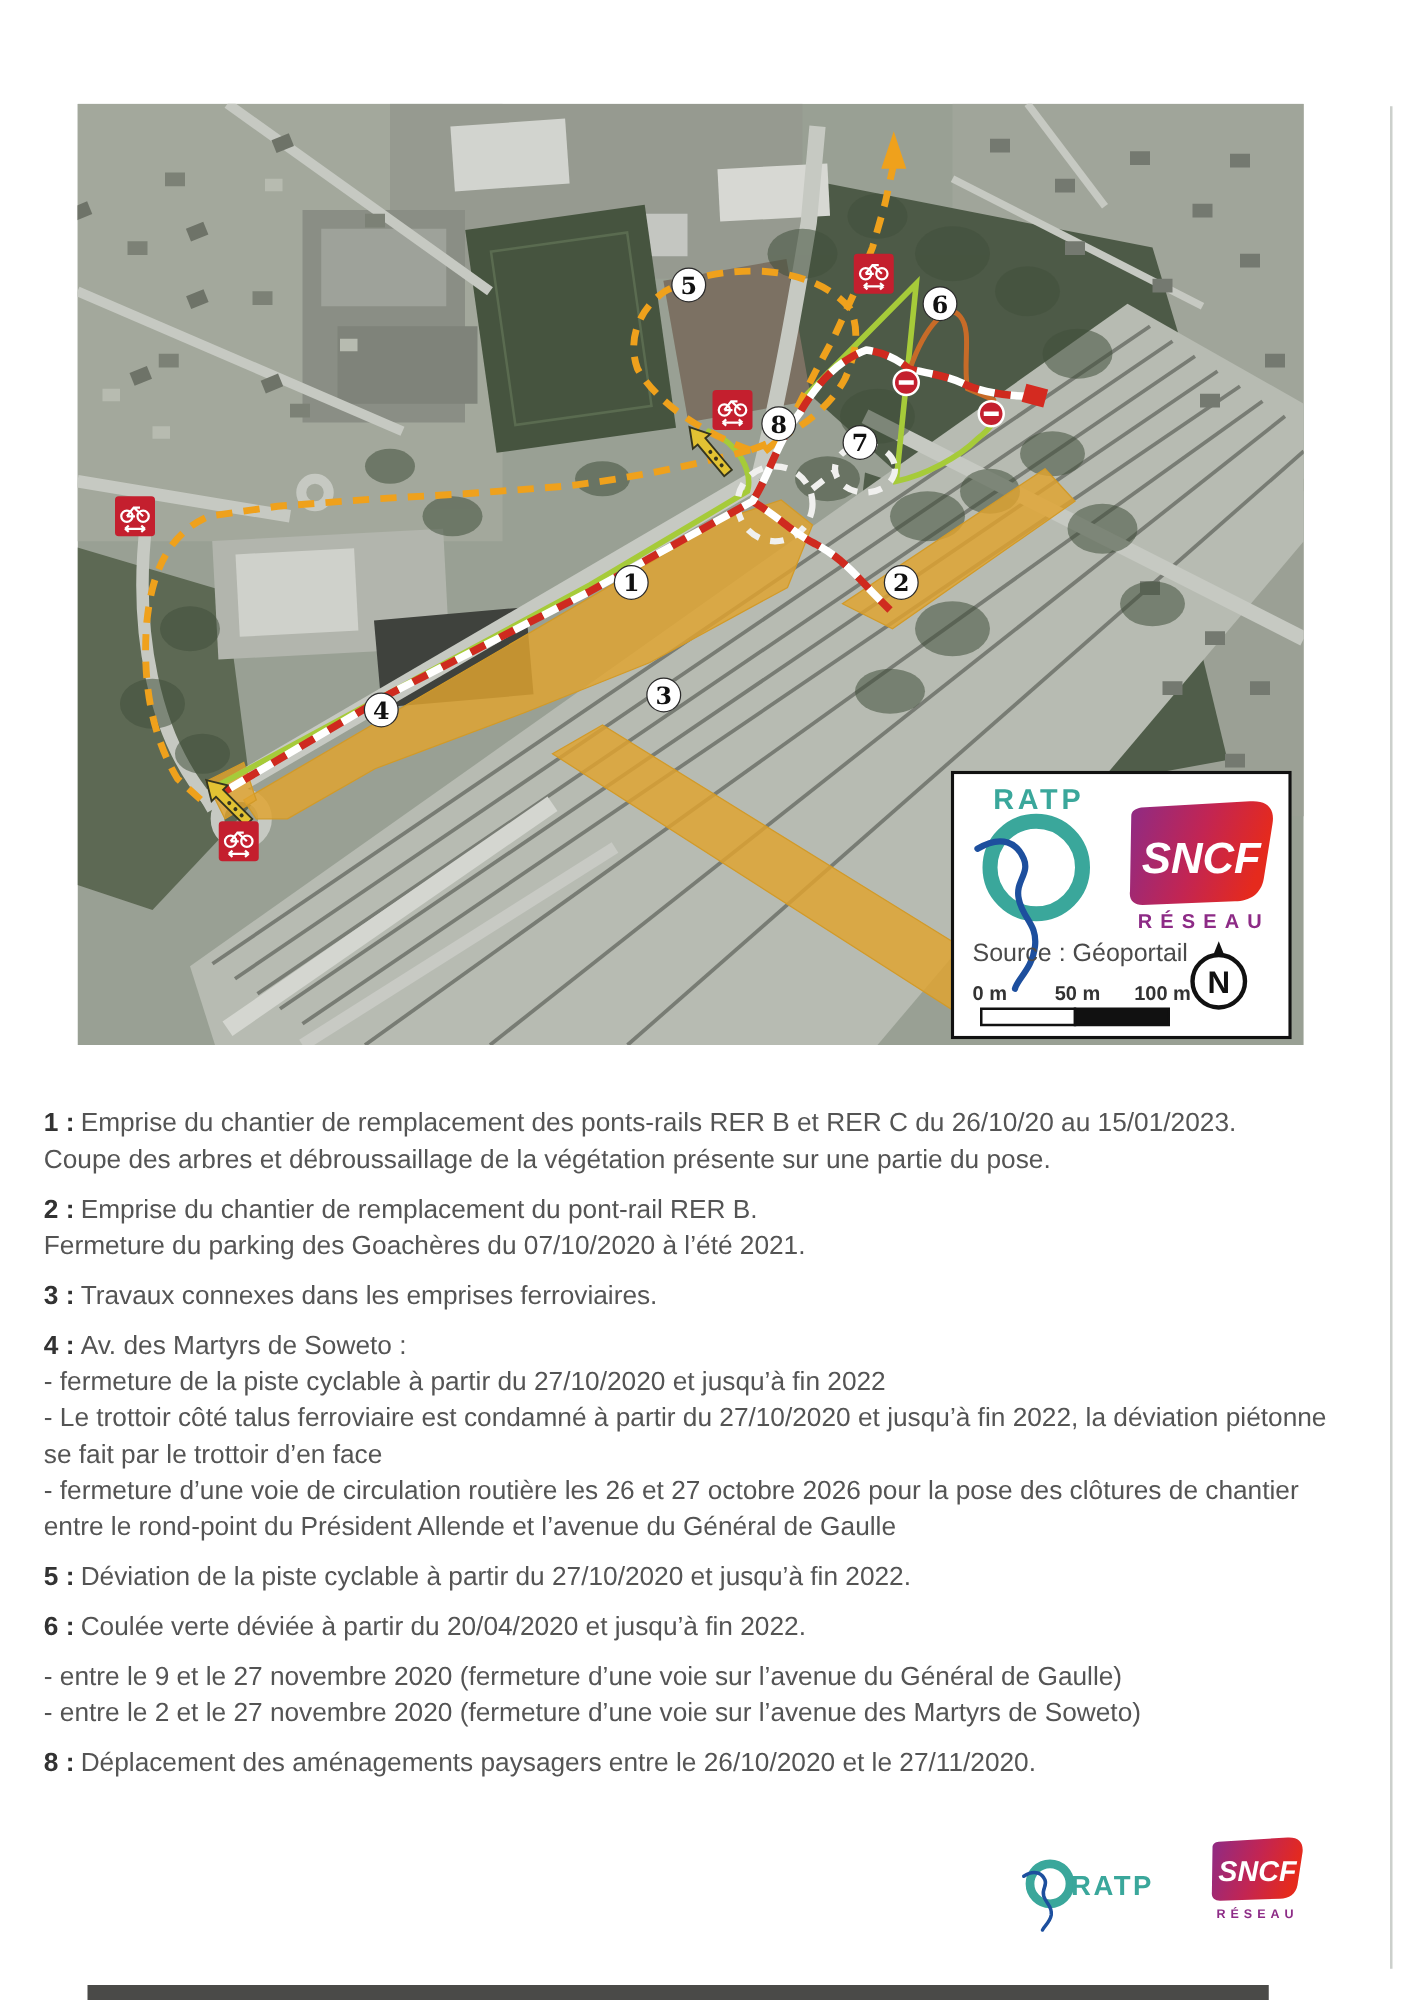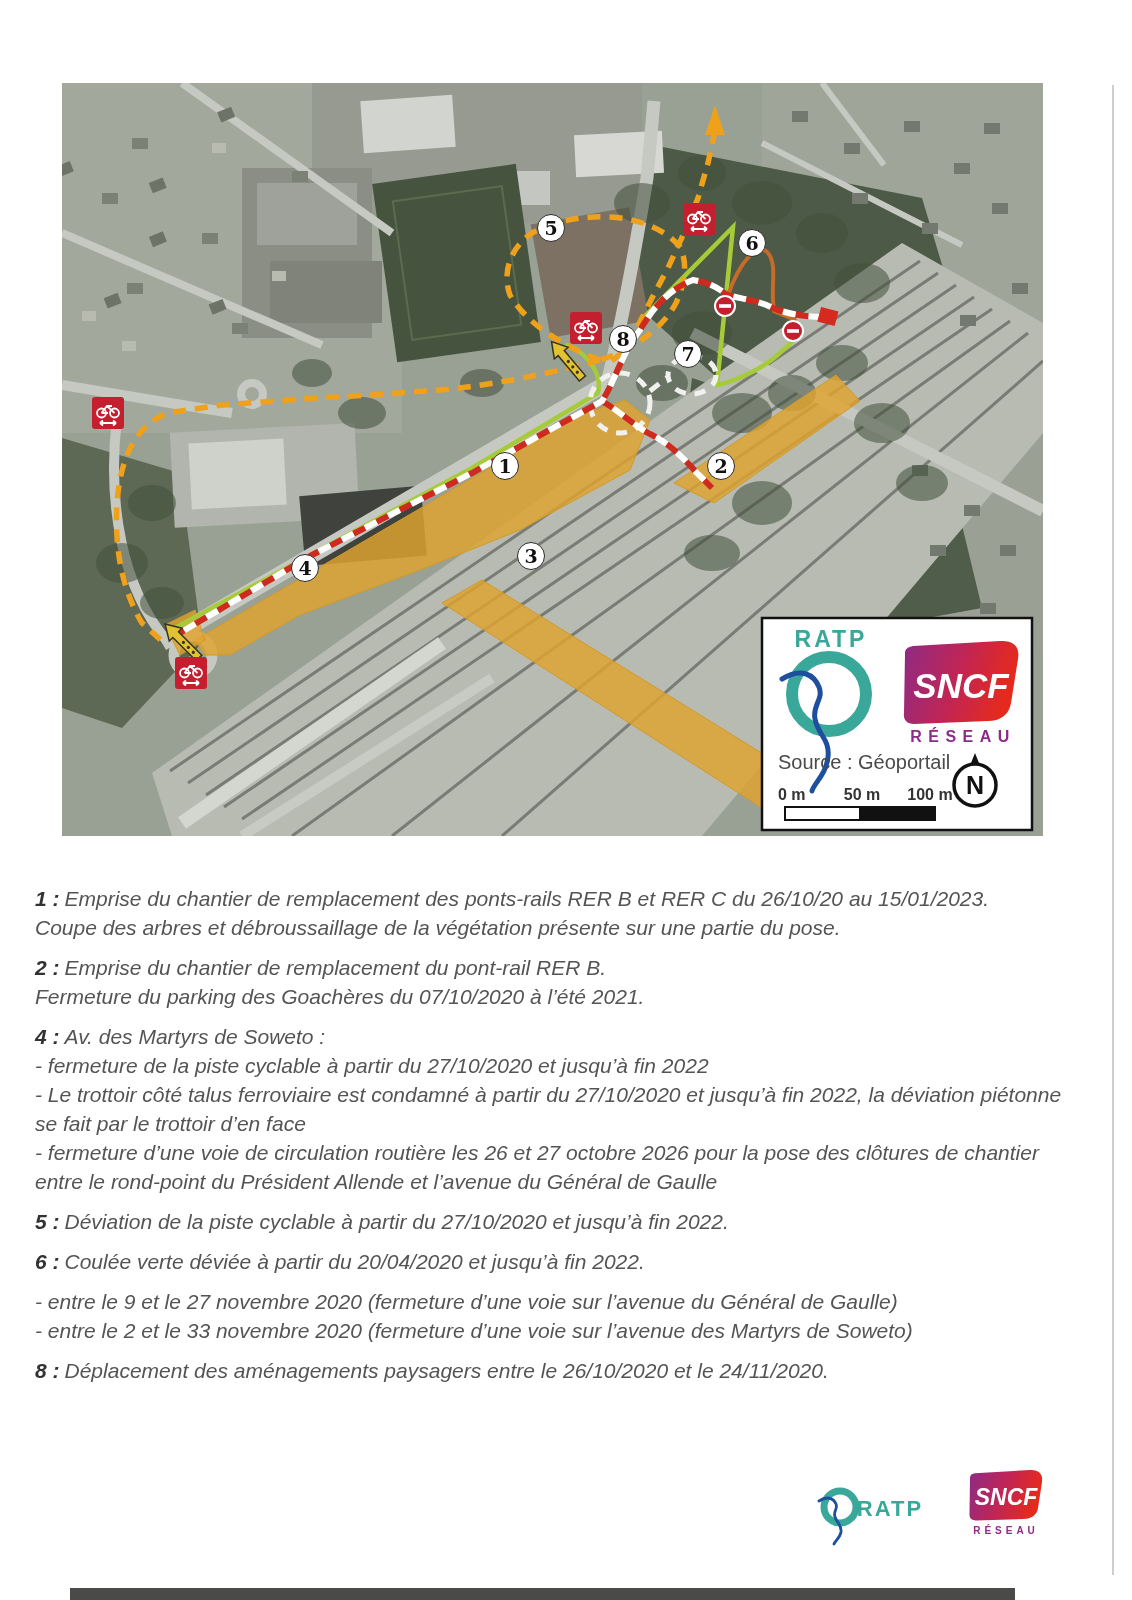--- a/index.html
+++ b/index.html
@@ -1,20 +1,20 @@
 <!DOCTYPE html>
 <html><head>
 <meta charset="utf-8">
 <style>
   html,body{margin:0;padding:0;background:#ffffff;}
   .page{position:relative;width:1132px;height:1600px;background:#ffffff;overflow:hidden;
         font-family:"Liberation Sans",sans-serif;}
   .map-wrap{position:absolute;left:62px;top:83px;width:981px;height:753px;}
   .map-wrap svg{display:block;}
-  .sections{position:absolute;left:35px;top:884px;width:1085px;font-size:21px;color:#545454;font-style:italic;}
+  .sections{position:absolute;left:35px;top:884px;width:1085px;font-size:21px;color:#545454;}
   .sec{margin:0 0 11px 0;}
   .ln{line-height:29px;white-space:nowrap;}
   .ln b{color:#323232;font-weight:700;margin-right:5px;}
   .footer-logos{position:absolute;left:790px;top:1455px;width:280px;height:95px;}
   .scan-edge{position:absolute;left:1112px;top:85px;width:2px;height:1490px;background:#ccd0cc;}
   .scan-bottom{position:absolute;left:70px;top:1588px;width:945px;height:12px;background:#4a4a48;}
 </style>
 </head>
 <body>
 
@@ -327,39 +327,42 @@
   <div class="sections">
     <div class="sec">
       <div class="ln"><b>1 :</b><span>Emprise du chantier de remplacement des ponts-rails RER B et RER C du 26/10/20 au 15/01/2023.</span></div>
       <div class="ln"><span>Coupe des arbres et débroussaillage de la végétation présente sur une partie du pose.</span></div>
     </div>
     <div class="sec">
       <div class="ln"><b>2 :</b><span>Emprise du chantier de remplacement du pont-rail RER B.</span></div>
       <div class="ln"><span>Fermeture du parking des Goachères du 07/10/2020 à l’été 2021.</span></div>
     </div>
     <div class="sec">
+      <div class="ln"><b>3 :</b><span>Travaux connexes dans les emprises ferroviaires.</span></div>
+    </div>
+    <div class="sec">
       <div class="ln"><b>4 :</b><span>Av. des Martyrs de Soweto :</span></div>
       <div class="ln"><span>- fermeture de la piste cyclable à partir du 27/10/2020 et jusqu’à fin 2022</span></div>
       <div class="ln"><span>- Le trottoir côté talus ferroviaire est condamné à partir du 27/10/2020 et jusqu’à fin 2022, la déviation piétonne</span></div>
       <div class="ln"><span>se fait par le trottoir d’en face</span></div>
       <div class="ln"><span>- fermeture d’une voie de circulation routière les 26 et 27 octobre 2026 pour la pose des clôtures de chantier</span></div>
       <div class="ln"><span>entre le rond-point du Président Allende et l’avenue du Général de Gaulle</span></div>
     </div>
     <div class="sec">
       <div class="ln"><b>5 :</b><span>Déviation de la piste cyclable à partir du 27/10/2020 et jusqu’à fin 2022.</span></div>
     </div>
     <div class="sec">
       <div class="ln"><b>6 :</b><span>Coulée verte déviée à partir du 20/04/2020 et jusqu’à fin 2022.</span></div>
     </div>
     <div class="sec">
       <div class="ln"><span>- entre le 9 et le 27 novembre 2020 (fermeture d’une voie sur l’avenue du Général de Gaulle)</span></div>
-      <div class="ln"><span>- entre le 2 et le 33 novembre 2020 (fermeture d’une voie sur l’avenue des Martyrs de Soweto)</span></div>
-    </div>
-    <div class="sec">
-      <div class="ln"><b>8 :</b><span>Déplacement des aménagements paysagers entre le 26/10/2020 et le 24/11/2020.</span></div>
+      <div class="ln"><span>- entre le 2 et le 27 novembre 2020 (fermeture d’une voie sur l’avenue des Martyrs de Soweto)</span></div>
+    </div>
+    <div class="sec">
+      <div class="ln"><b>8 :</b><span>Déplacement des aménagements paysagers entre le 26/10/2020 et le 27/11/2020.</span></div>
     </div>
   </div>
 
   <div class="footer-logos">
     <svg width="280" height="95" viewBox="0 0 280 95" xmlns="http://www.w3.org/2000/svg">
       <g>
         <circle cx="50" cy="52" r="16" fill="none" stroke="#3aa79b" stroke-width="7"></circle>
         <path d="M29,46 C38,40 44,44 46,49 C48,54 43,56 45,62 C47,68 52,70 51,77 C50,83 45,86 44,89" fill="none" stroke="#1d4f9e" stroke-width="2.8" stroke-linecap="round"></path>
         <text x="100" y="61" text-anchor="middle" font-family="Liberation Sans, sans-serif" font-size="22" font-weight="bold" letter-spacing="2" fill="#3aa79b">RATP</text>
       </g>

